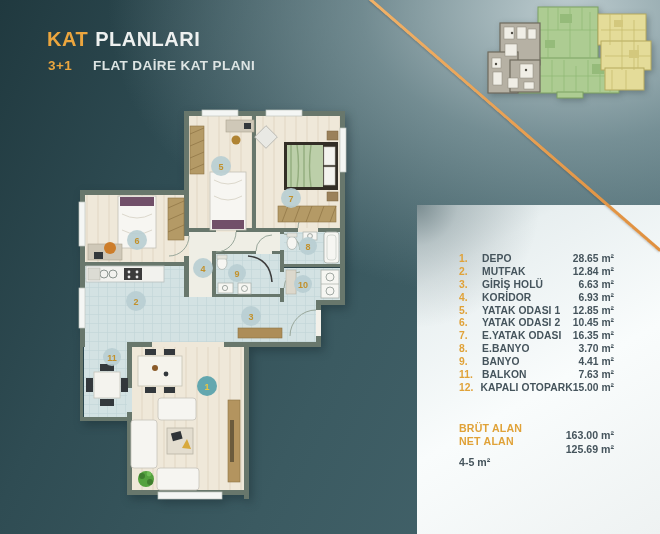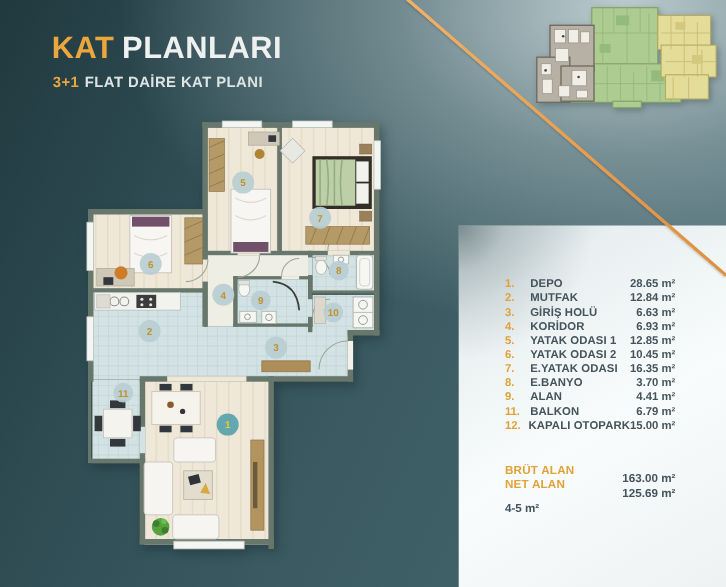--- a/index.html
+++ b/index.html
@@ -19,24 +19,24 @@
   }
   
   .diag{
     position:absolute;left:371px;top:-2px;width:384px;height:3px;
     background:linear-gradient(90deg,#f1b167,#df8f3e);
     transform-origin:0 0;transform:rotate(40.9deg);
     box-shadow:0 1px 2px rgba(0,0,0,.18);
   }
   
   .hdr{position:absolute;left:47px;top:28px;}
-  .hdr h1{margin:0;font-size:28px;font-weight:bold;letter-spacing:.5px;color:#eef1f0;}
+  .hdr h1{margin:0;font-size:20px;font-weight:bold;letter-spacing:.5px;color:#eef1f0;}
   .hdr h1 .accent{color:#eca63e;margin-right:7px;}
   .hdr h2{margin:7px 0 0 1px;font-size:13.5px;font-weight:bold;letter-spacing:.4px;color:#dde4e3;}
-  .hdr h2 .accent{color:#eca63e;margin-right:5px;}
+  .hdr h2 .accent{color:#eca63e;margin-right:21px;}
   
   .room-list{position:absolute;left:459px;top:252px;width:155px;font-size:10.3px;font-weight:bold;color:#45545c;}
   .room-row{display:flex;align-items:center;height:12.9px;}
   .room-row .no{width:23px;color:#e0a238;}
   .room-row .lbl{flex:1;white-space:nowrap;letter-spacing:.1px;}
   .room-row .val{white-space:nowrap;text-align:center;}
   .totals{position:absolute;left:459px;top:421px;width:155px;font-size:10.6px;font-weight:bold;}
   .total-row{display:flex;align-items:center;height:13.6px;}
   .total-row .tlbl{flex:1;color:#e0a238;letter-spacing:.2px;white-space:nowrap;}
   .total-row .tval{color:#45545c;white-space:nowrap;margin-top:15px;}
@@ -379,27 +379,27 @@
         <span class="lbl">E.YATAK ODASI</span>
         <span class="val">16.35 m²</span>
       </div>
     <div class="room-row">
         <span class="no">8.</span>
         <span class="lbl">E.BANYO</span>
         <span class="val">3.70 m²</span>
       </div>
     <div class="room-row">
         <span class="no">9.</span>
-        <span class="lbl">ALAN</span>
+        <span class="lbl">BANYO</span>
         <span class="val">4.41 m²</span>
       </div>
     <div class="room-row">
         <span class="no">11.</span>
         <span class="lbl">BALKON</span>
-        <span class="val">6.79 m²</span>
+        <span class="val">7.63 m²</span>
       </div>
     <div class="room-row">
         <span class="no">12.</span>
         <span class="lbl">KAPALI OTOPARK</span>
         <span class="val">15.00 m²</span>
       </div>
   </div>
 
   <div class="totals">
     <div class="total-row">

